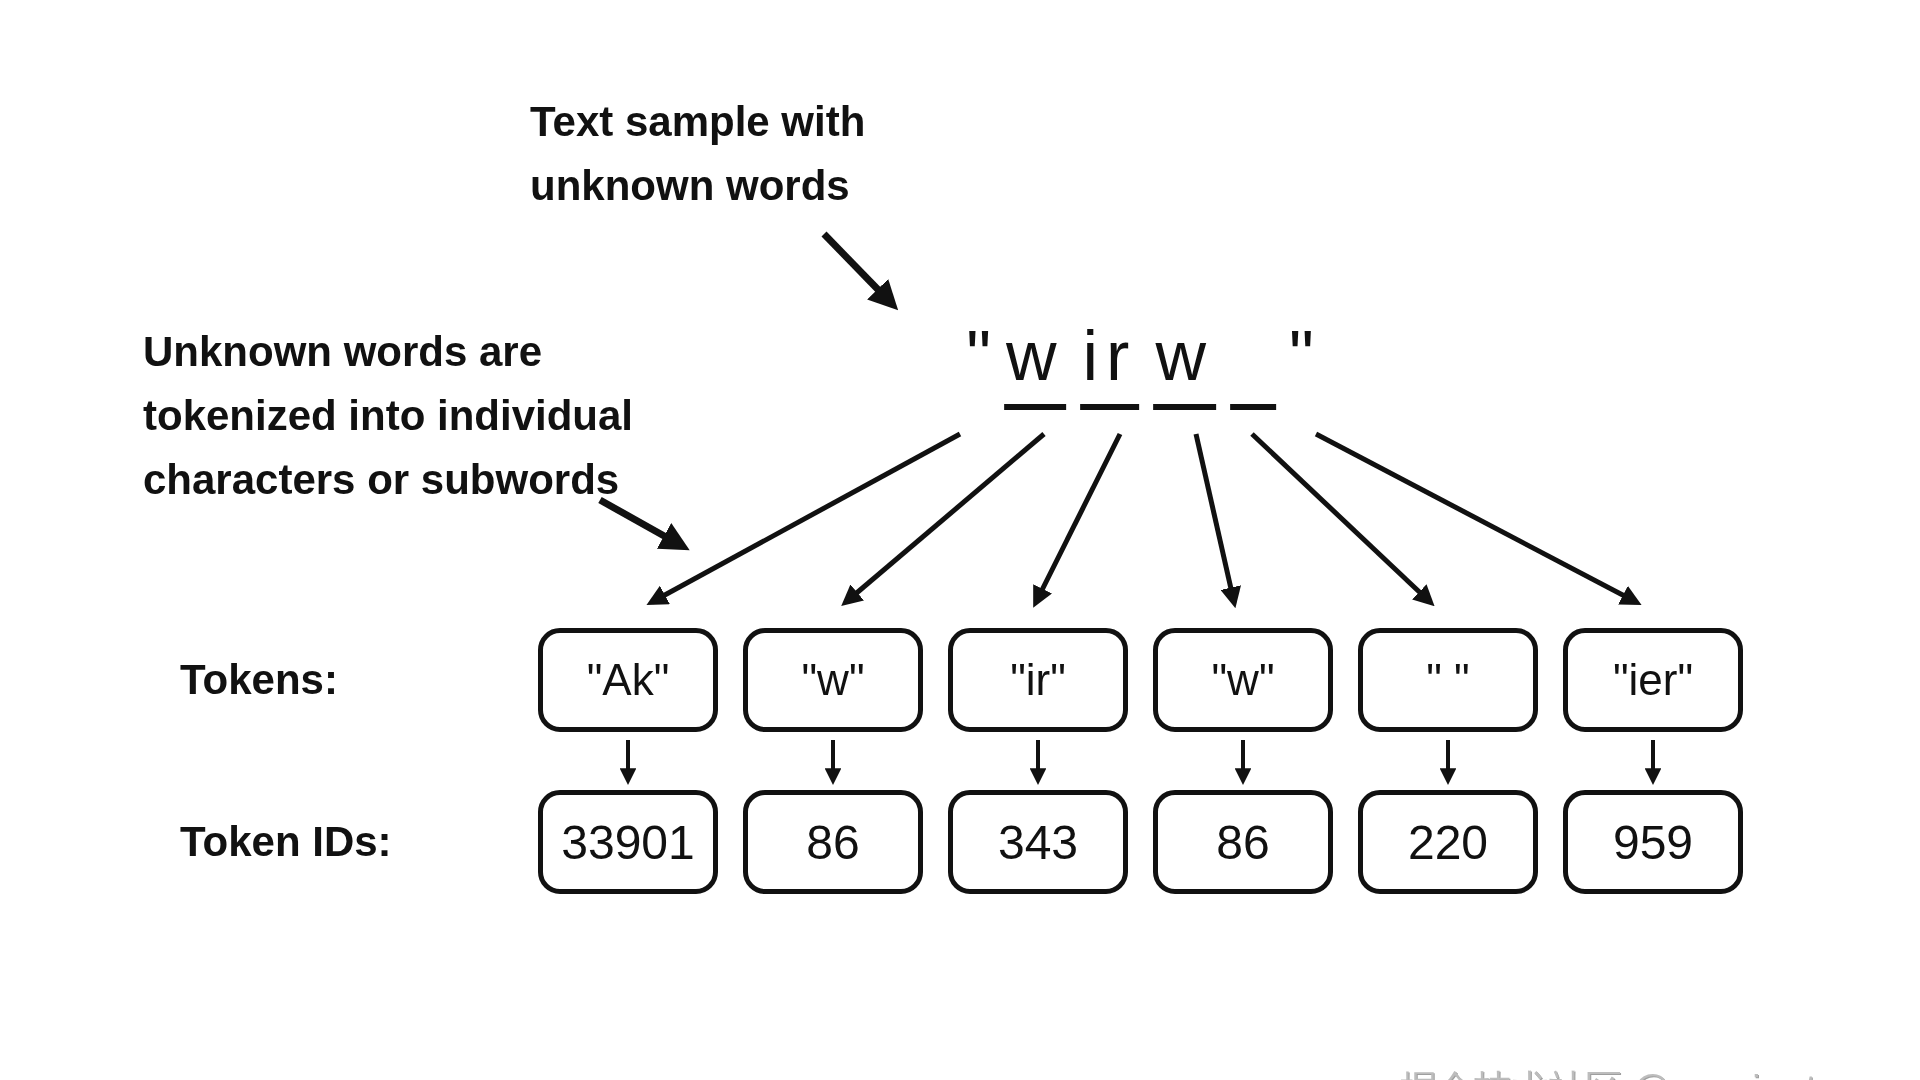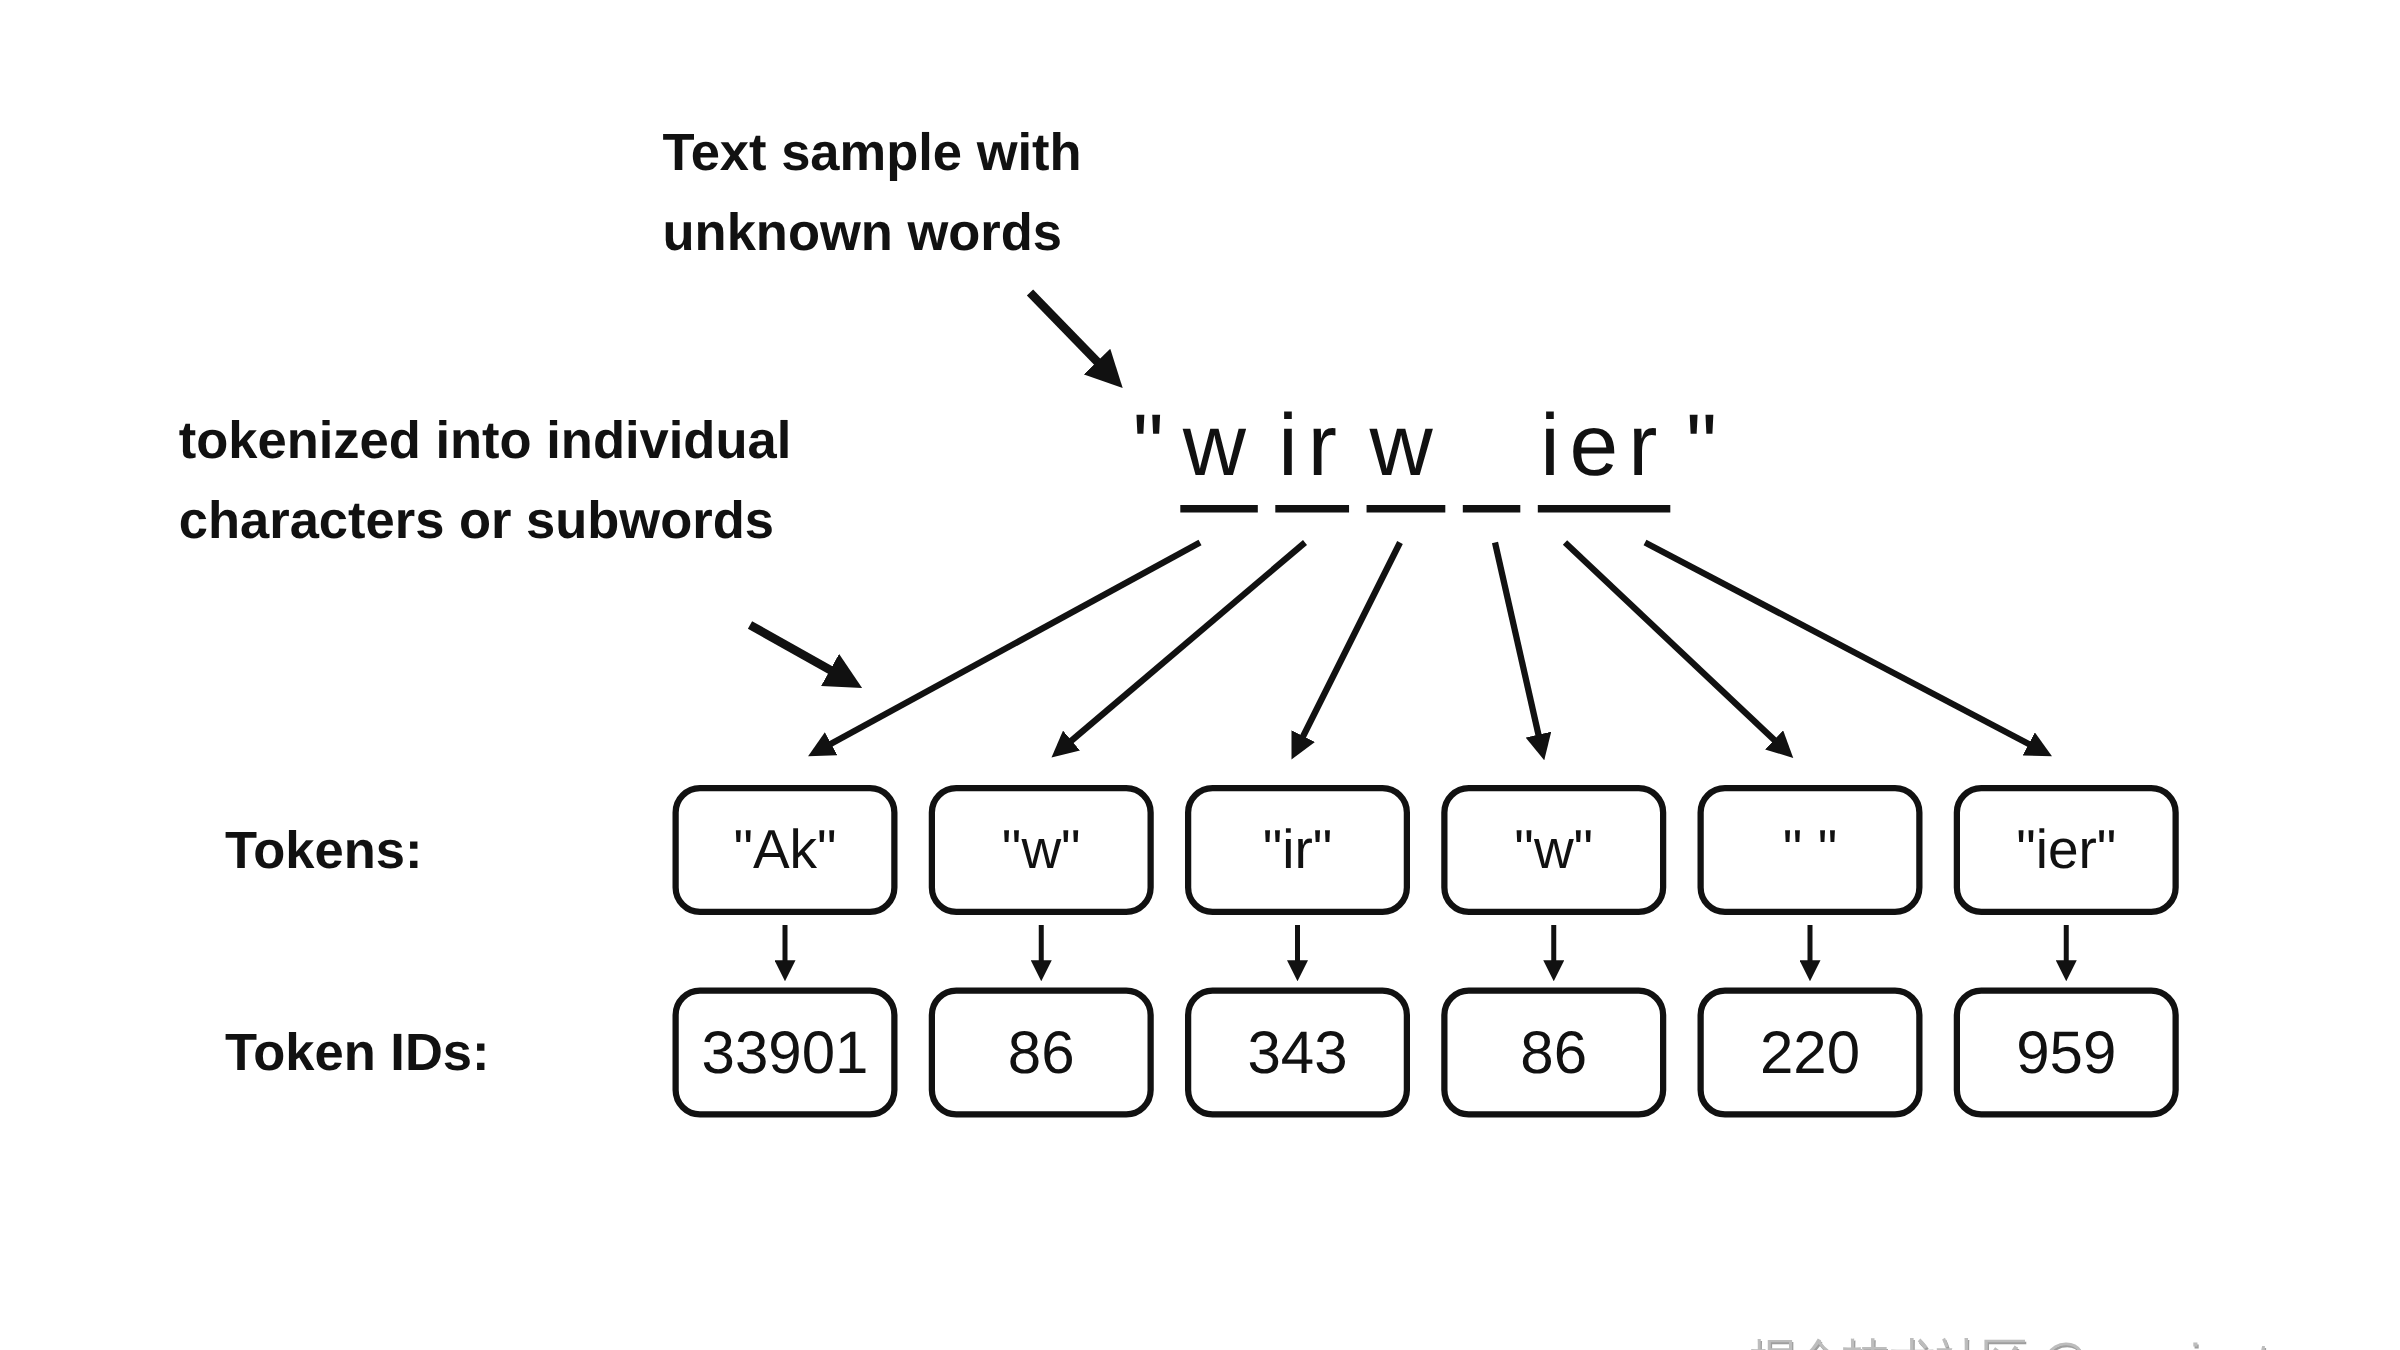--- a/index.html
+++ b/index.html
@@ -78,31 +78,31 @@
     <line x1="1448" y1="692" x2="1448" y2="732" stroke="#111" stroke-width="4" marker-end="url(#ah)"></line>
     <line x1="1653" y1="692" x2="1653" y2="732" stroke="#111" stroke-width="4" marker-end="url(#ah)"></line>
   </svg>
 
   <div class="note note-top">
     <div>Text sample with</div>
     <div>unknown words</div>
   </div>
 
   <div class="note note-side">
+    <div>Unknown words are</div>
     <div>tokenized into individual</div>
     <div>characters or subwords</div>
   </div>
 
   <div class="sample">
     <span class="q">"</span>
     <span class="seg">w</span>
     <span class="seg">ir</span>
     <span class="seg">w</span>
     <span class="seg seg-space"> </span>
-    <span class="seg">ier</span>
     <span class="q">"</span>
   </div>
 
   <div class="row-tokens">
     <div class="row-label label-tokens">Tokens:</div>
     <div class="tokbox c0">"Ak"</div>
     <div class="tokbox c1">"w"</div>
     <div class="tokbox c2">"ir"</div>
     <div class="tokbox c3">"w"</div>
     <div class="tokbox c4">" "</div>

